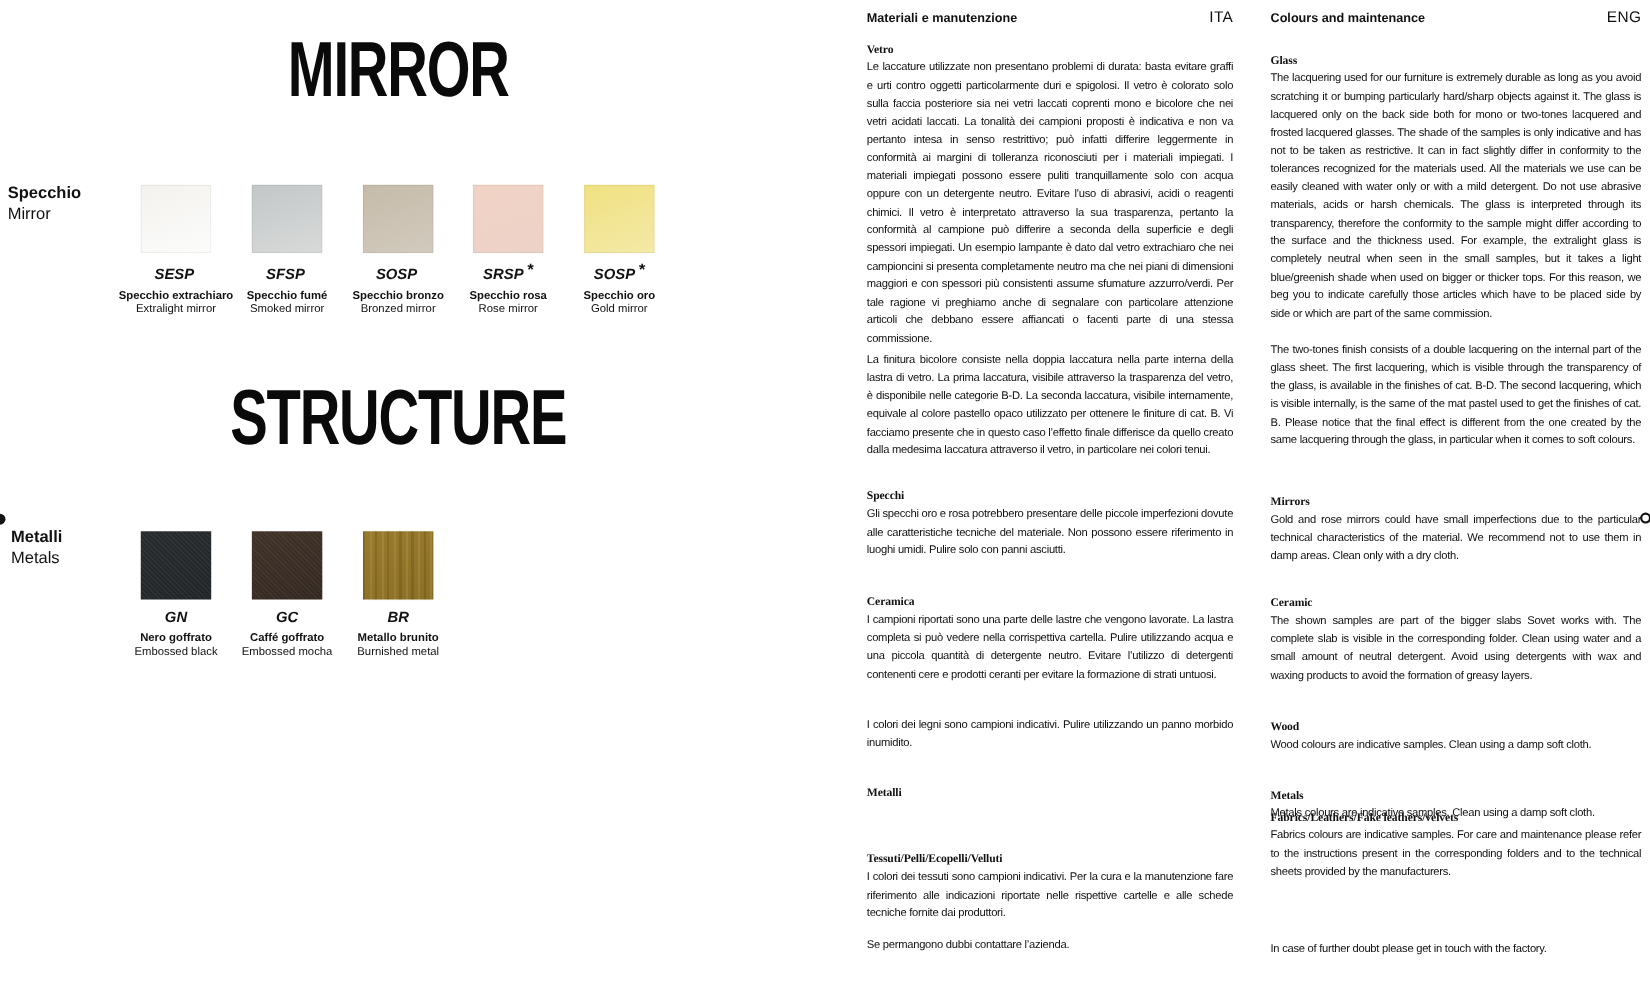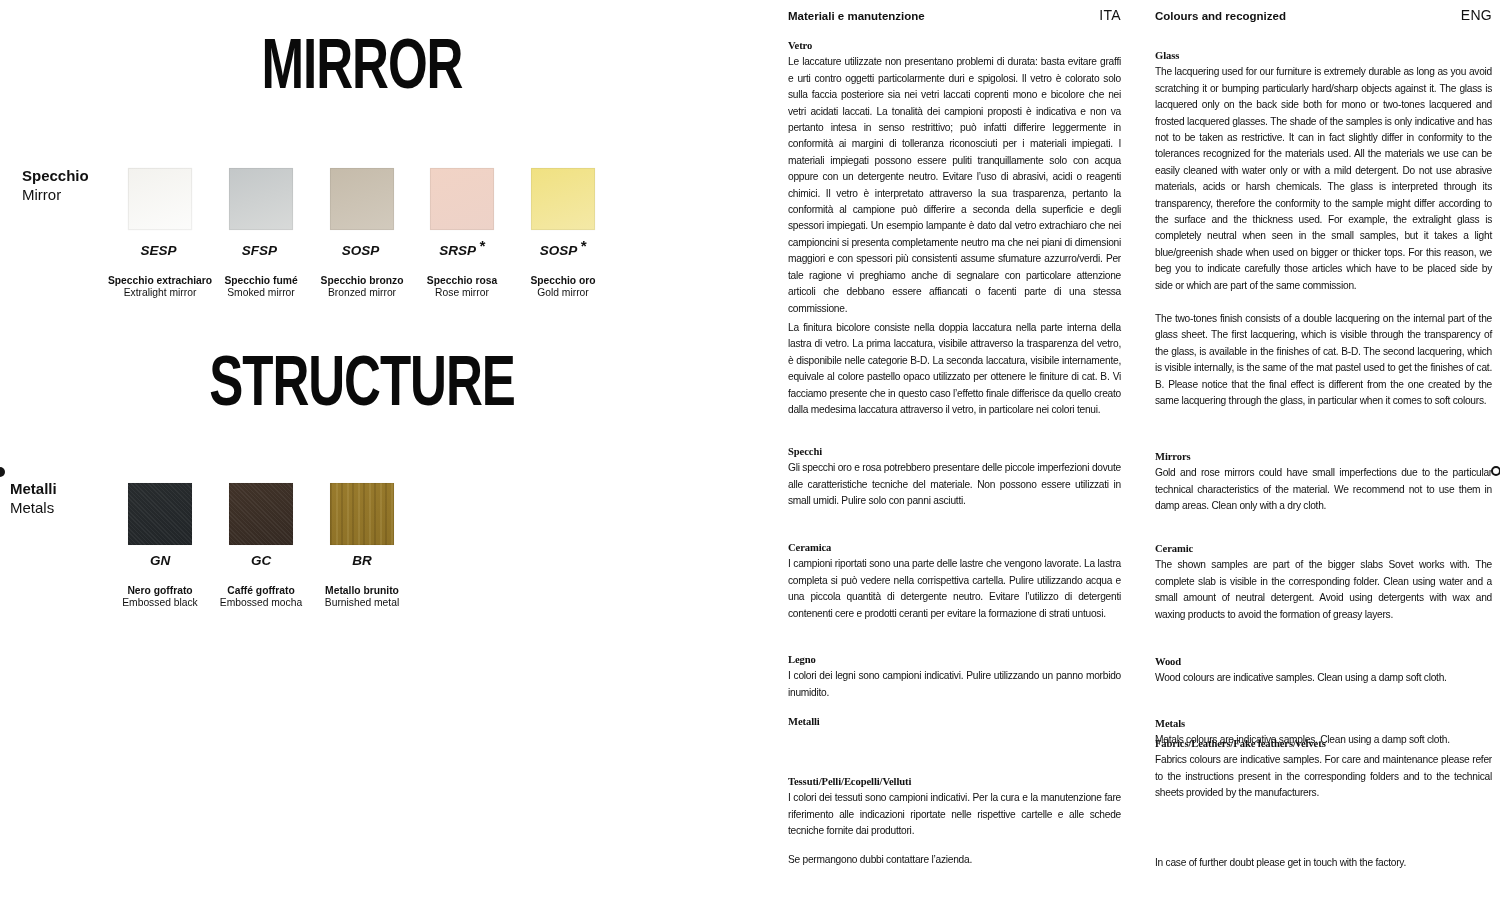--- a/index.html
+++ b/index.html
@@ -27,21 +27,21 @@
   .swatch.tex-dark::after{
     content:"";position:absolute;inset:0;
     background:repeating-linear-gradient(45deg,rgba(255,255,255,0.05) 0 1px,transparent 1px 3px);
   }
   .swatch.tex-metal::after{
     content:"";position:absolute;inset:0;
     background:repeating-linear-gradient(90deg,rgba(60,42,6,0.18) 0 2px,transparent 2px 6px,rgba(255,240,180,0.10) 6px 8px,transparent 8px 11px);
   }
   .code{margin-top:9px;font-size:13.5px;font-weight:bold;line-height:14px;font-style:italic;}
   .code .ast{font-size:15px;font-weight:bold;vertical-align:4px;margin-left:3px;}
-  .nit{margin-top:17px;font-size:10.3px;font-weight:bold;line-height:11.5px;}
+  .nit{margin-top:7px;font-size:10.3px;font-weight:bold;line-height:11.5px;}
   .nen{font-size:10.3px;font-weight:normal;line-height:11.5px;}
   
   .col{position:absolute;top:0;height:897px;}
   .col-head{position:absolute;left:0;right:0;display:flex;justify-content:space-between;align-items:baseline;}
   .col-head .h{font-weight:bold;font-size:11.5px;}
   .col-head .lang{font-size:14px;letter-spacing:0.3px;}
   .sec{position:absolute;left:0;right:0;}
   .sec h3{
     margin:0;font-size:10.6px;font-weight:bold;line-height:16.4px;
     letter-spacing:-0.1px;
@@ -60,21 +60,21 @@
   .edge-dot-right{
     position:absolute;left:1491px;top:466px;width:6px;height:6px;
     border:2px solid #141414;border-radius:50%;background:#fff;
   }
 </style>
 </head>
 <body>
 
 <div class="big-title" style="top:28px">MIRROR</div>
 
-<div class="group-label" style="left:22px;top:166px">
+<div class="group-label" style="left:7px;top:166px">
   <div class="it">Specchio</div>
   <div class="en">Mirror</div>
 </div>
 
 <div class="cell" style="left:105px;top:168px">
   <div class="swatch" style="background: linear-gradient(160deg, rgb(243, 242, 238), rgb(252, 252, 251));"></div>
   <div class="code"><span>SESP</span><span class="ast"></span></div>
   <div class="nit">Specchio extrachiaro</div>
   <div class="nen">Extralight mirror</div>
 </div>
@@ -136,45 +136,44 @@
   </div>
   <div class="sec" style="top:38px">
     <h3>Vetro</h3>
     <p>Le laccature utilizzate non presentano problemi di durata: basta evitare graffi e urti contro oggetti particolarmente duri e spigolosi. Il vetro è colorato solo sulla faccia posteriore sia nei vetri laccati coprenti mono e bicolore che nei vetri acidati laccati. La tonalità dei campioni proposti è indicativa e non va pertanto intesa in senso restrittivo; può infatti differire leggermente in conformità ai margini di tolleranza riconosciuti per i materiali impiegati. I materiali impiegati possono essere puliti tranquillamente solo con acqua oppure con un detergente neutro. Evitare l’uso di abrasivi, acidi o reagenti chimici. Il vetro è interpretato attraverso la sua trasparenza, pertanto la conformità al campione può differire a seconda della superficie e degli spessori impiegati. Un esempio lampante è dato dal vetro extrachiaro che nei campioncini si presenta completamente neutro ma che nei piani di dimensioni maggiori e con spessori più consistenti assume sfumature azzurro/verdi. Per tale ragione vi preghiamo anche di segnalare con particolare attenzione articoli che debbano essere affiancati o facenti parte di una stessa commissione.</p>
   </div>
   <div class="sec" style="top:320px">
     <p>La finitura bicolore consiste nella doppia laccatura nella parte interna della lastra di vetro. La prima laccatura, visibile attraverso la trasparenza del vetro, è disponibile nelle categorie B-D. La seconda laccatura, visibile internamente, equivale al colore pastello opaco utilizzato per ottenere le finiture di cat. B. Vi facciamo presente che in questo caso l’effetto finale differisce da quello creato dalla medesima laccatura attraverso il vetro, in particolare nei colori tenui.</p>
   </div>
   <div class="sec" style="top:444px">
     <h3>Specchi</h3>
-    <p>Gli specchi oro e rosa potrebbero presentare delle piccole imperfezioni dovute alle caratteristiche tecniche del materiale. Non possono essere utilizzati in small umidi. Pulire solo con panni asciutti.</p>
+    <p>Gli specchi oro e rosa potrebbero presentare delle piccole imperfezioni dovute alle caratteristiche tecniche del materiale. Non possono essere riferimento in luoghi umidi. Pulire solo con panni asciutti.</p>
   </div>
   <div class="sec" style="top:540px">
     <h3>Ceramica</h3>
     <p>I campioni riportati sono una parte delle lastre che vengono lavorate. La lastra completa si può vedere nella corrispettiva cartella. Pulire utilizzando acqua e una piccola quantità di detergente neutro. Evitare l’utilizzo di detergenti contenenti cere e prodotti ceranti per evitare la formazione di strati untuosi.</p>
   </div>
   <div class="sec" style="top:652px">
-    <h3>Legno</h3>
     <p>I colori dei legni sono campioni indicativi. Pulire utilizzando un panno morbido inumidito.</p>
   </div>
   <div class="sec" style="top:714px">
     <h3>Metalli</h3>
   </div>
   <div class="sec" style="top:774px">
     <h3>Tessuti/Pelli/Ecopelli/Velluti</h3>
     <p>I colori dei tessuti sono campioni indicativi. Per la cura e la manutenzione fare riferimento alle indicazioni riportate nelle rispettive cartelle e alle schede tecniche fornite dai produttori.</p>
   </div>
   <div class="sec" style="top:852px">
     <p class="last">Se permangono dubbi contattare l’azienda.</p>
   </div>
 </div>
 
 <div class="col" style="left:1155px;width:337px">
   <div class="col-head" style="top:7px">
-    <span class="h">Colours and recognized</span>
+    <span class="h">Colours and maintenance</span>
     <span class="lang">ENG</span>
   </div>
   <div class="sec" style="top:48px">
     <h3>Glass</h3>
     <p>The lacquering used for our furniture is extremely durable as long as you avoid scratching it or bumping particularly hard/sharp objects against it. The glass is lacquered only on the back side both for mono or two-tones lacquered and frosted lacquered glasses. The shade of the samples is only indicative and has not to be taken as restrictive. It can in fact slightly differ in conformity to the tolerances recognized for the materials used. All the materials we use can be easily cleaned with water only or with a mild detergent. Do not use abrasive materials, acids or harsh chemicals. The glass is interpreted through its transparency, therefore the conformity to the sample might differ according to the surface and the thickness used. For example, the extralight glass is completely neutral when seen in the small samples, but it takes a light blue/greenish shade when used on bigger or thicker tops. For this reason, we beg you to indicate carefully those articles which have to be placed side by side or which are part of the same commission.</p>
   </div>
   <div class="sec" style="top:311px">
     <p>The two-tones finish consists of a double lacquering on the internal part of the glass sheet. The first lacquering, which is visible through the transparency of the glass, is available in the finishes of cat. B-D. The second lacquering, which is visible internally, is the same of the mat pastel used to get the finishes of cat. B. Please notice that the final effect is different from the one created by the same lacquering through the glass, in particular when it comes to soft colours.</p>
   </div>
   <div class="sec" style="top:449px">

